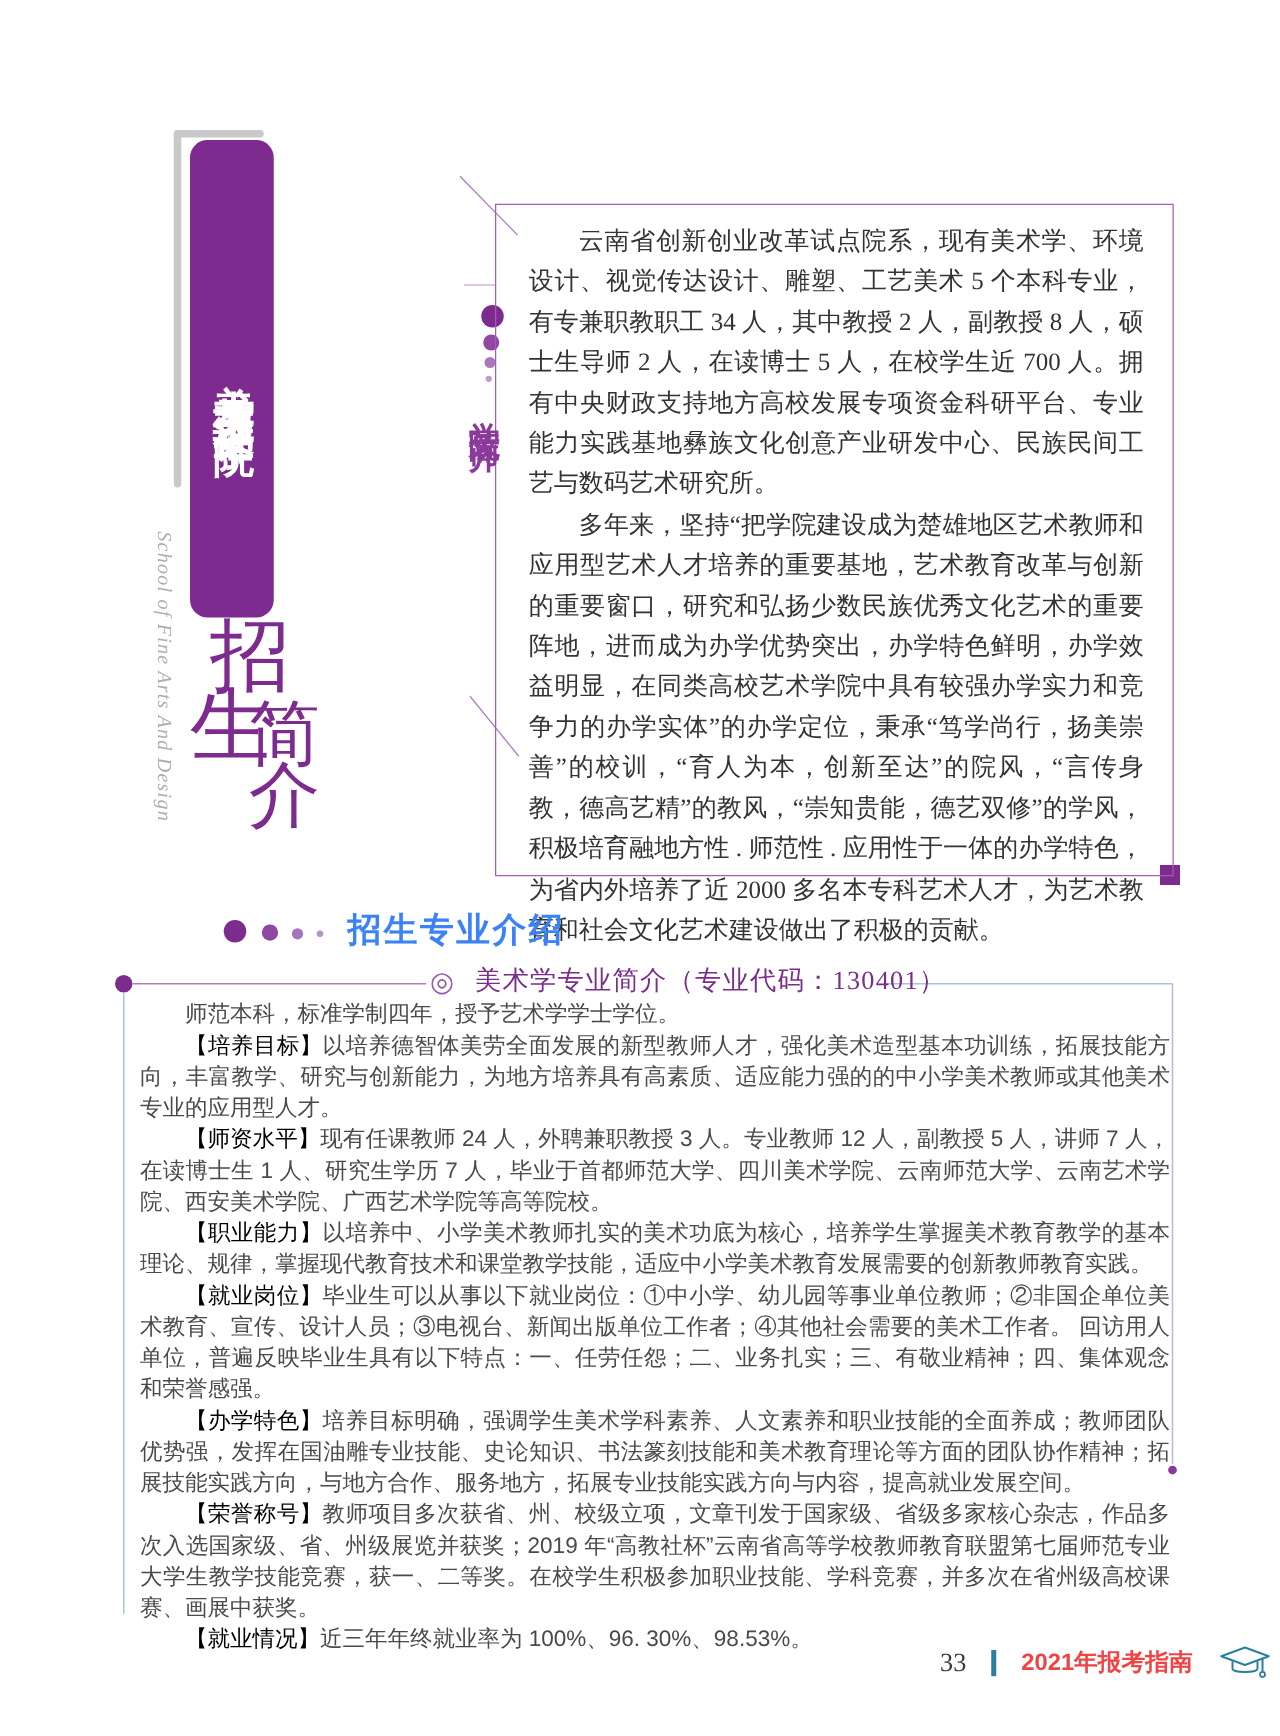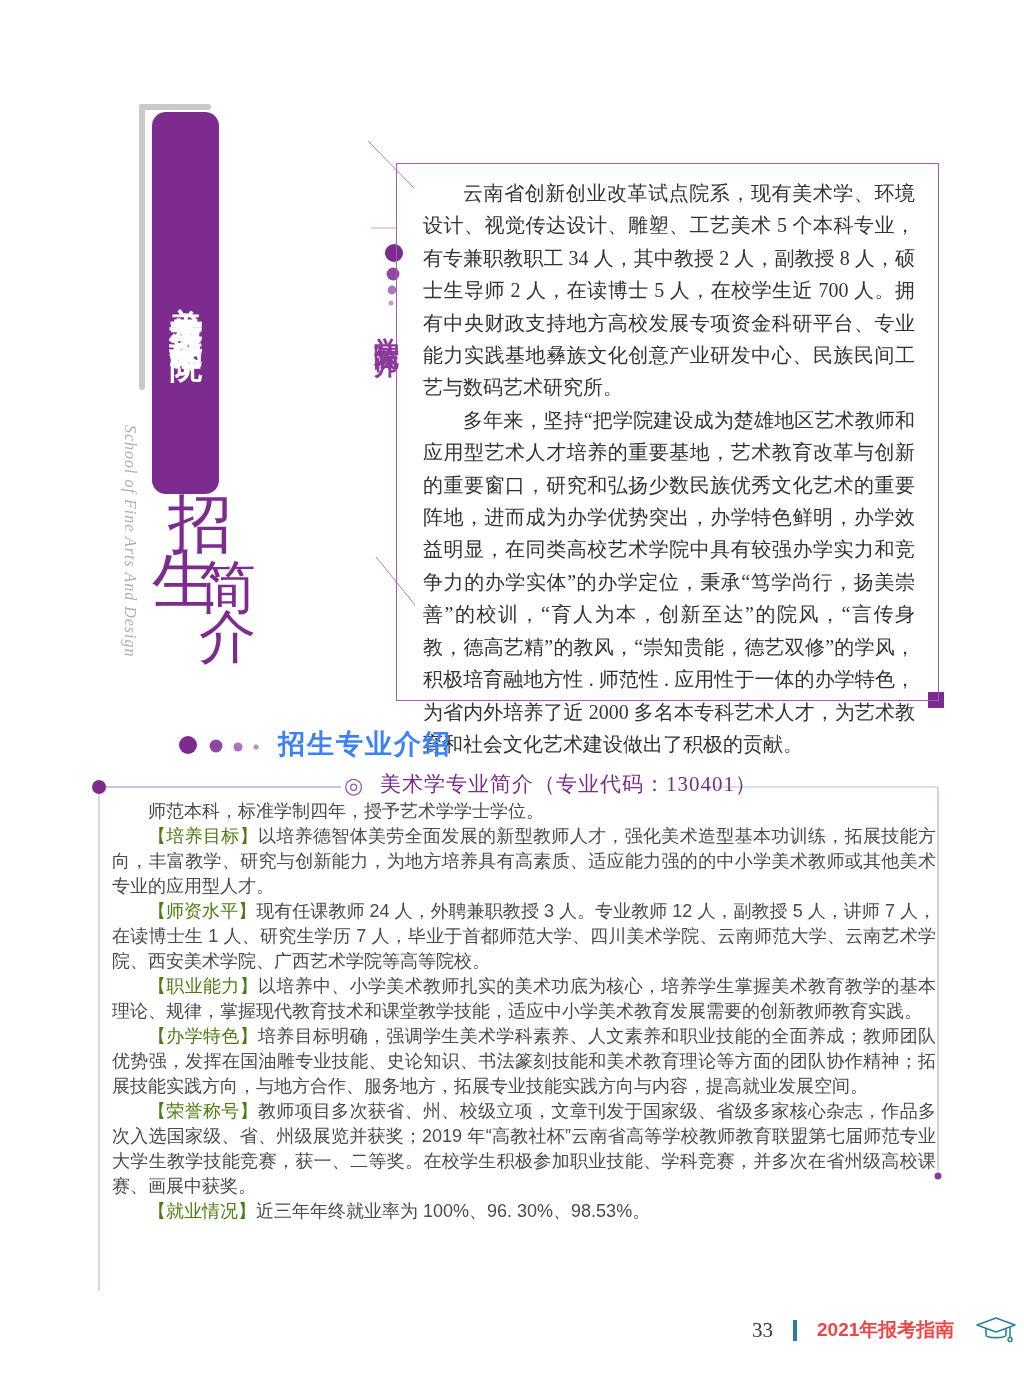--- a/index.html
+++ b/index.html
@@ -32,21 +32,21 @@
 
   
   .section-header{position:absolute;left:278px;top:728px;font-size:27px;color:#3b82f6;
        font-weight:600;letter-spacing:2px;line-height:1.2;}
   .double-circle{position:absolute;left:344px;top:773px;font-size:22px;color:#9b59ad;line-height:1.2;}
   .major-title{position:absolute;left:380px;top:771px;font-size:21px;font-weight:400;color:#7a2d8a;
        font-family:"Liberation Serif",serif;letter-spacing:1px;line-height:1.3;}
   .major-body{position:absolute;left:112px;top:799px;width:824px;font-size:18px;line-height:25px;
        color:#4a4a4a;text-align:justify;}
   .major-body p{margin:0;text-indent:2em;}
-  .mlabel{color:#4d7c0f;}
+  .mlabel{color:#000000;}
 
   
   .footer{position:absolute;left:752px;top:1314px;display:flex;align-items:center;gap:20px;}
   .page-num{font-size:21px;color:#3a3a3a;font-family:"Liberation Serif",serif;}
   .footer-bar{width:4px;height:21px;background:#2b7f9d;}
   .guide{font-size:19px;color:#ef4444;font-weight:600;}
   .overlay{position:absolute;left:0;top:0;pointer-events:none;}
 </style>
 </head>
 <body>
@@ -96,20 +96,21 @@
 
 <div class="section-header">招生专业介绍</div>
 <span class="double-circle">◎</span>
 <div class="major-title">美术学专业简介（专业代码：130401）</div>
 
 <div class="major-body">
   <p>师范本科，标准学制四年，授予艺术学学士学位。</p>
   <p><span class="mlabel">【培养目标】</span><span>以培养德智体美劳全面发展的新型教师人才，强化美术造型基本功训练，拓展技能方向，丰富教学、研究与创新能力，为地方培养具有高素质、适应能力强的的中小学美术教师或其他美术专业的应用型人才。</span></p>
   <p><span class="mlabel">【师资水平】</span><span>现有任课教师 24 人，外聘兼职教授 3 人。专业教师 12 人，副教授 5 人，讲师 7 人，在读博士生 1 人、研究生学历 7 人，毕业于首都师范大学、四川美术学院、云南师范大学、云南艺术学院、西安美术学院、广西艺术学院等高等院校。</span></p>
   <p><span class="mlabel">【职业能力】</span><span>以培养中、小学美术教师扎实的美术功底为核心，培养学生掌握美术教育教学的基本理论、规律，掌握现代教育技术和课堂教学技能，适应中小学美术教育发展需要的创新教师教育实践。</span></p>
+  <p><span class="mlabel">【就业岗位】</span><span>毕业生可以从事以下就业岗位：①中小学、幼儿园等事业单位教师；②非国企单位美术教育、宣传、设计人员；③电视台、新闻出版单位工作者；④其他社会需要的美术工作者。 回访用人单位，普遍反映毕业生具有以下特点：一、任劳任怨；二、业务扎实；三、有敬业精神；四、集体观念和荣誉感强。</span></p>
   <p><span class="mlabel">【办学特色】</span><span>培养目标明确，强调学生美术学科素养、人文素养和职业技能的全面养成；教师团队优势强，发挥在国油雕专业技能、史论知识、书法篆刻技能和美术教育理论等方面的团队协作精神；拓展技能实践方向，与地方合作、服务地方，拓展专业技能实践方向与内容，提高就业发展空间。</span></p>
   <p><span class="mlabel">【荣誉称号】</span><span>教师项目多次获省、州、校级立项，文章刊发于国家级、省级多家核心杂志，作品多次入选国家级、省、州级展览并获奖；2019 年“高教社杯”云南省高等学校教师教育联盟第七届师范专业大学生教学技能竞赛，获一、二等奖。在校学生积极参加职业技能、学科竞赛，并多次在省州级高校课赛、画展中获奖。</span></p>
   <p><span class="mlabel">【就业情况】</span><span>近三年年终就业率为 100%、96. 30%、98.53%。</span></p>
 </div>
 
 <div class="footer">
   <span class="page-num">33</span>
   <span class="footer-bar"></span>
   <span class="guide">2021年报考指南</span>
   <svg width="44" height="32" viewBox="0 0 44 32">

